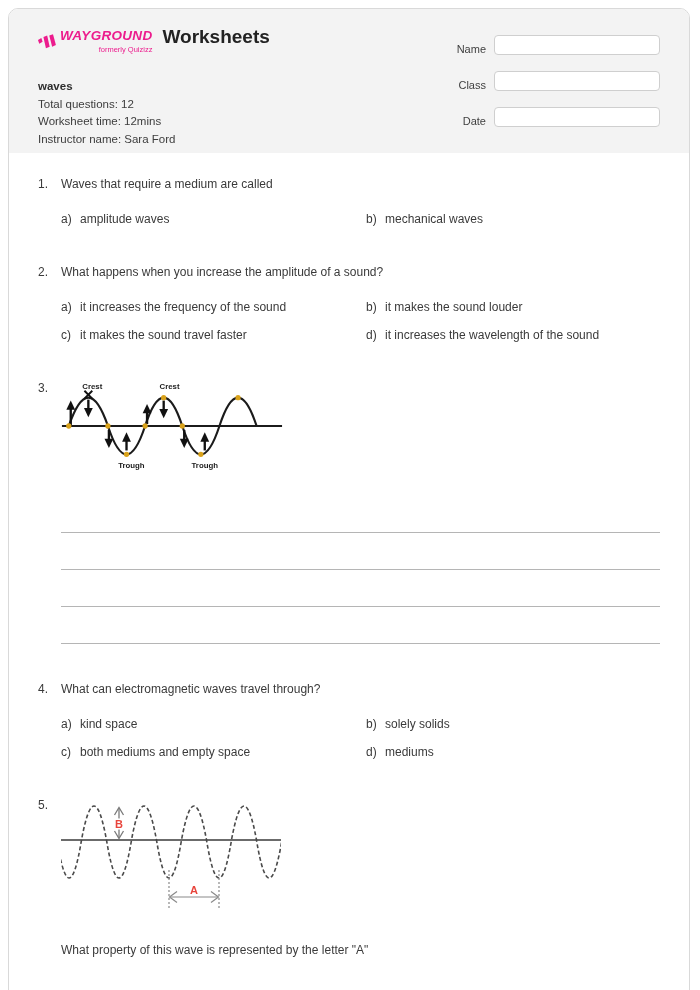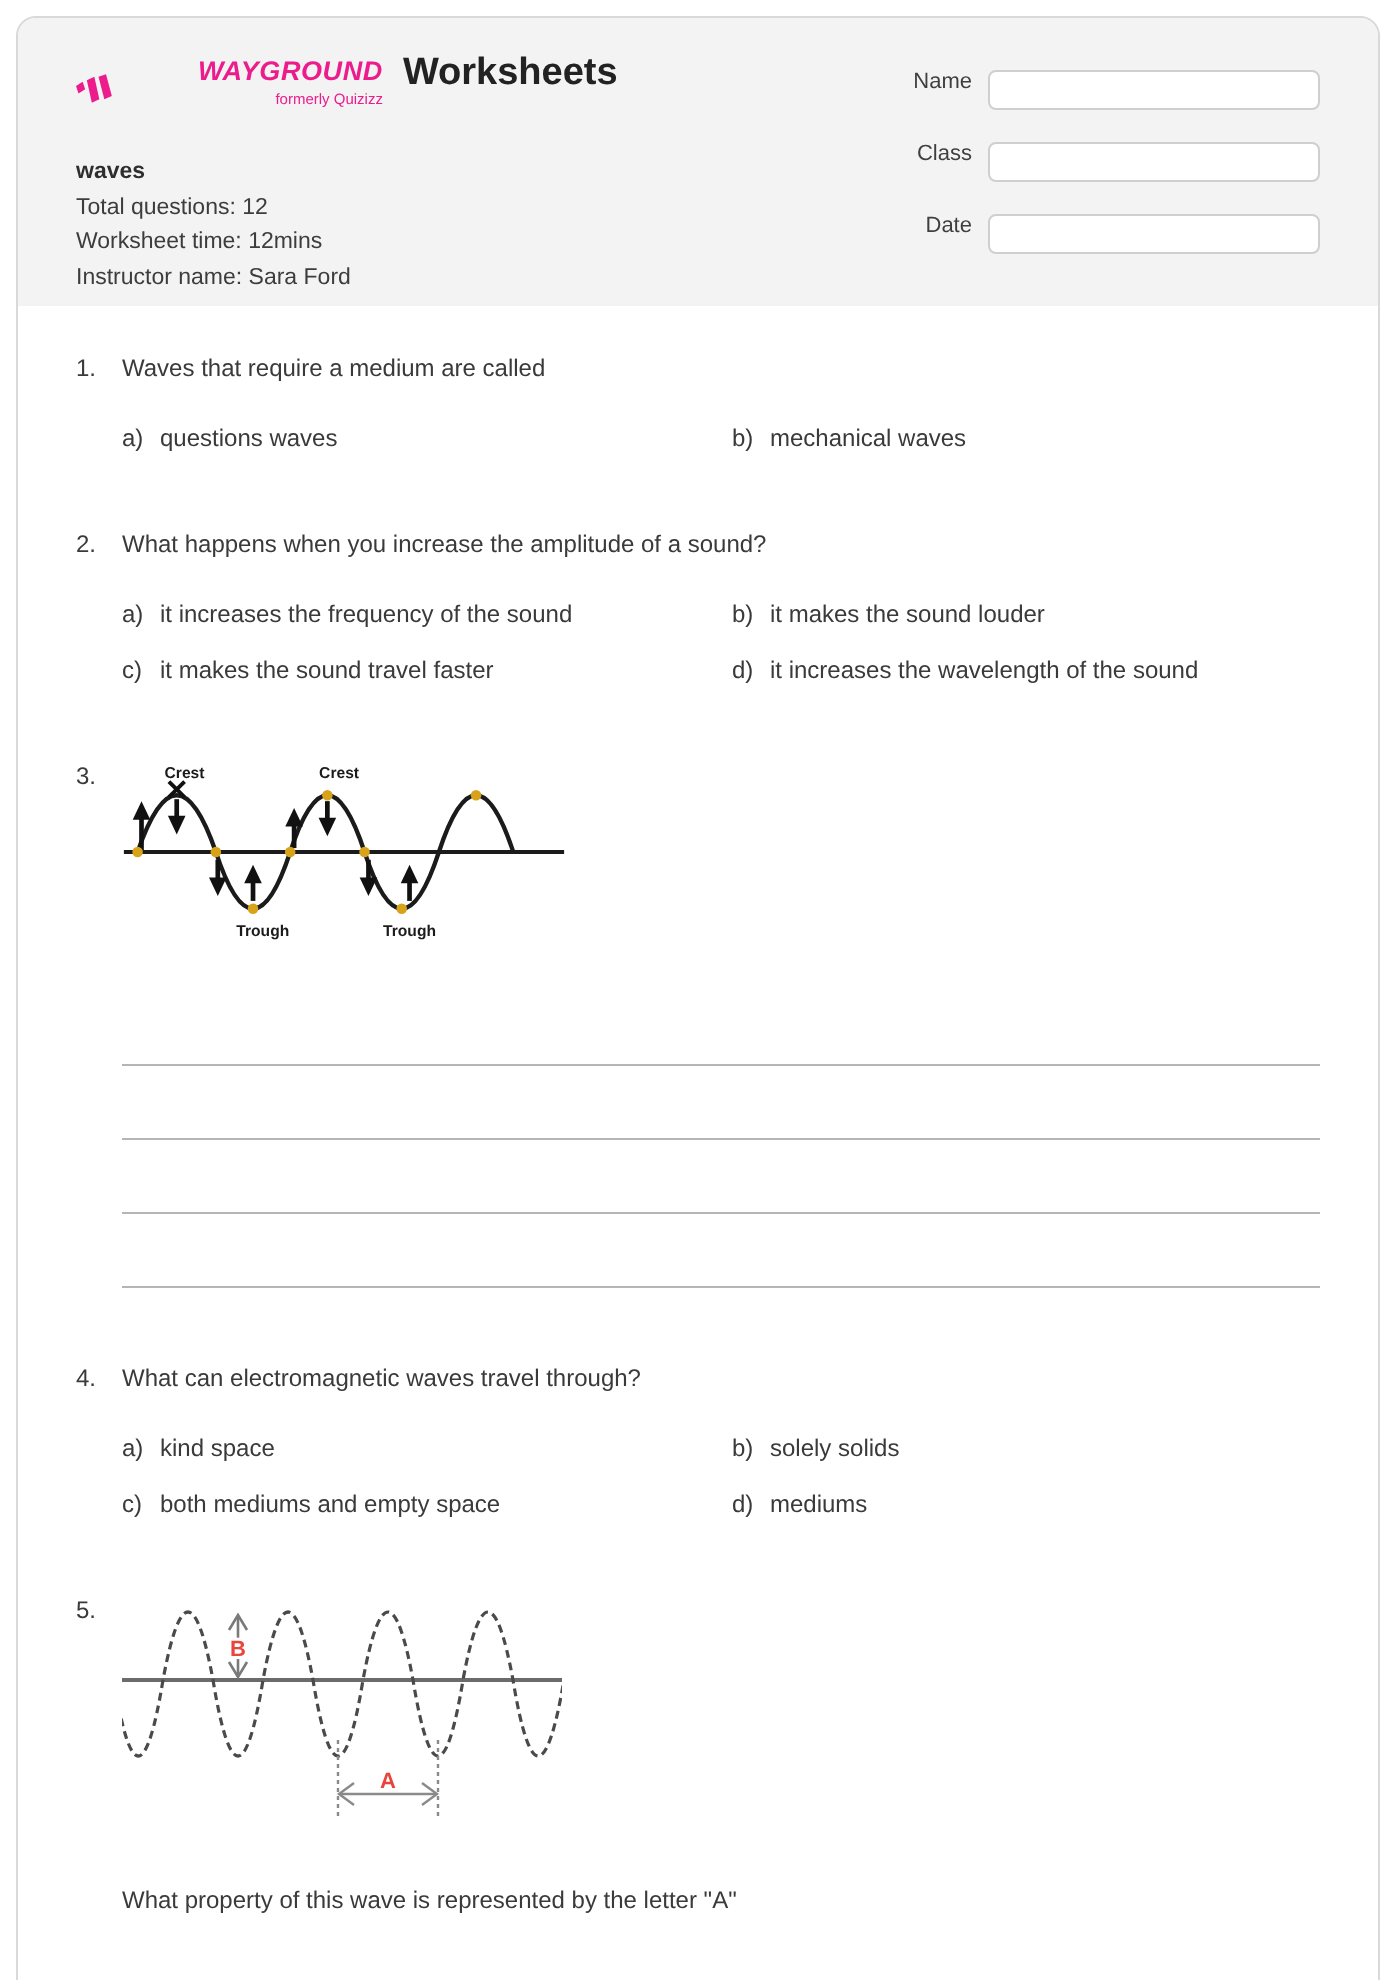--- a/index.html
+++ b/index.html
@@ -13,35 +13,35 @@
     box-sizing:border-box; border:1px solid #d9d9d9; border-radius:10px;
     background:#ffffff;
   }
   
   .header {
     box-sizing:border-box; height:144px; background:#f3f3f3;
     border-radius:9px 9px 0 0; padding:20px 29px 0 29px;
     display:flex; justify-content:space-between;
   }
   .brand-row { display:flex; align-items:flex-start; }
-  .logo { display:flex; align-items:flex-end;gap:39px; }
+  .logo { display:flex; align-items:center; }
   .logo svg { margin-top:2px; }
   .logo-text-wrap { display:flex; flex-direction:column; margin-left:2px; }
   .logo-text {
     font-size:13.5px; font-weight:800; font-style:italic;
     color:#ec1c8d; letter-spacing:0.3px; line-height:14px;
   }
   .logo-sub {
     font-size:7.5px; color:#ec1c8d; text-align:right; line-height:9px; margin-top:2px;
   }
   .product { font-size:19px; font-weight:700; color:#222; margin-left:10px; line-height:16px; }
   .meta { margin-top:13px; font-size:11.5px; color:#3d3d3d; line-height:17.5px; }
   .meta-title { font-weight:700; color:#2e2e2e;margin-top:24px; }
   .fields { padding-top:6px; }
-  .field-row { display:flex; align-items:flex-start; margin-bottom:16px; }
+  .field-row { display:flex; align-items:flex-end; margin-bottom:16px; }
   .field-row label { font-size:11px; color:#3f3f3f; width:54px; text-align:right; margin-right:8px; }
   .field-row input {
     width:156px; height:18px; border:1px solid #cfcfcf; border-radius:4px;
     background:#fff; outline:none; font-family:"Liberation Sans",sans-serif; font-size:11px; padding:0 4px;
   }
   
   .main { padding:24px 29px 0 29px; }
   .question { display:flex; margin-top:38px; font-size:12px; }
   .question:first-child { margin-top:0; }
   .qnum { width:23px; flex:none; line-height:15px; }
@@ -101,21 +101,21 @@
 
   <div class="main">
 
     <div class="question">
       <div class="qnum">1.</div>
       <div class="qbody">
         <div class="qtext">Waves that require a medium are called</div>
         <div class="options">
           <div class="option">
             <span class="letter">a)</span>
-            <span>questions waves</span>
+            <span>amplitude waves</span>
           </div>
           <div class="option">
             <span class="letter">b)</span>
             <span>mechanical waves</span>
           </div>
         </div>
       </div>
     </div>
 
     <div class="question">

